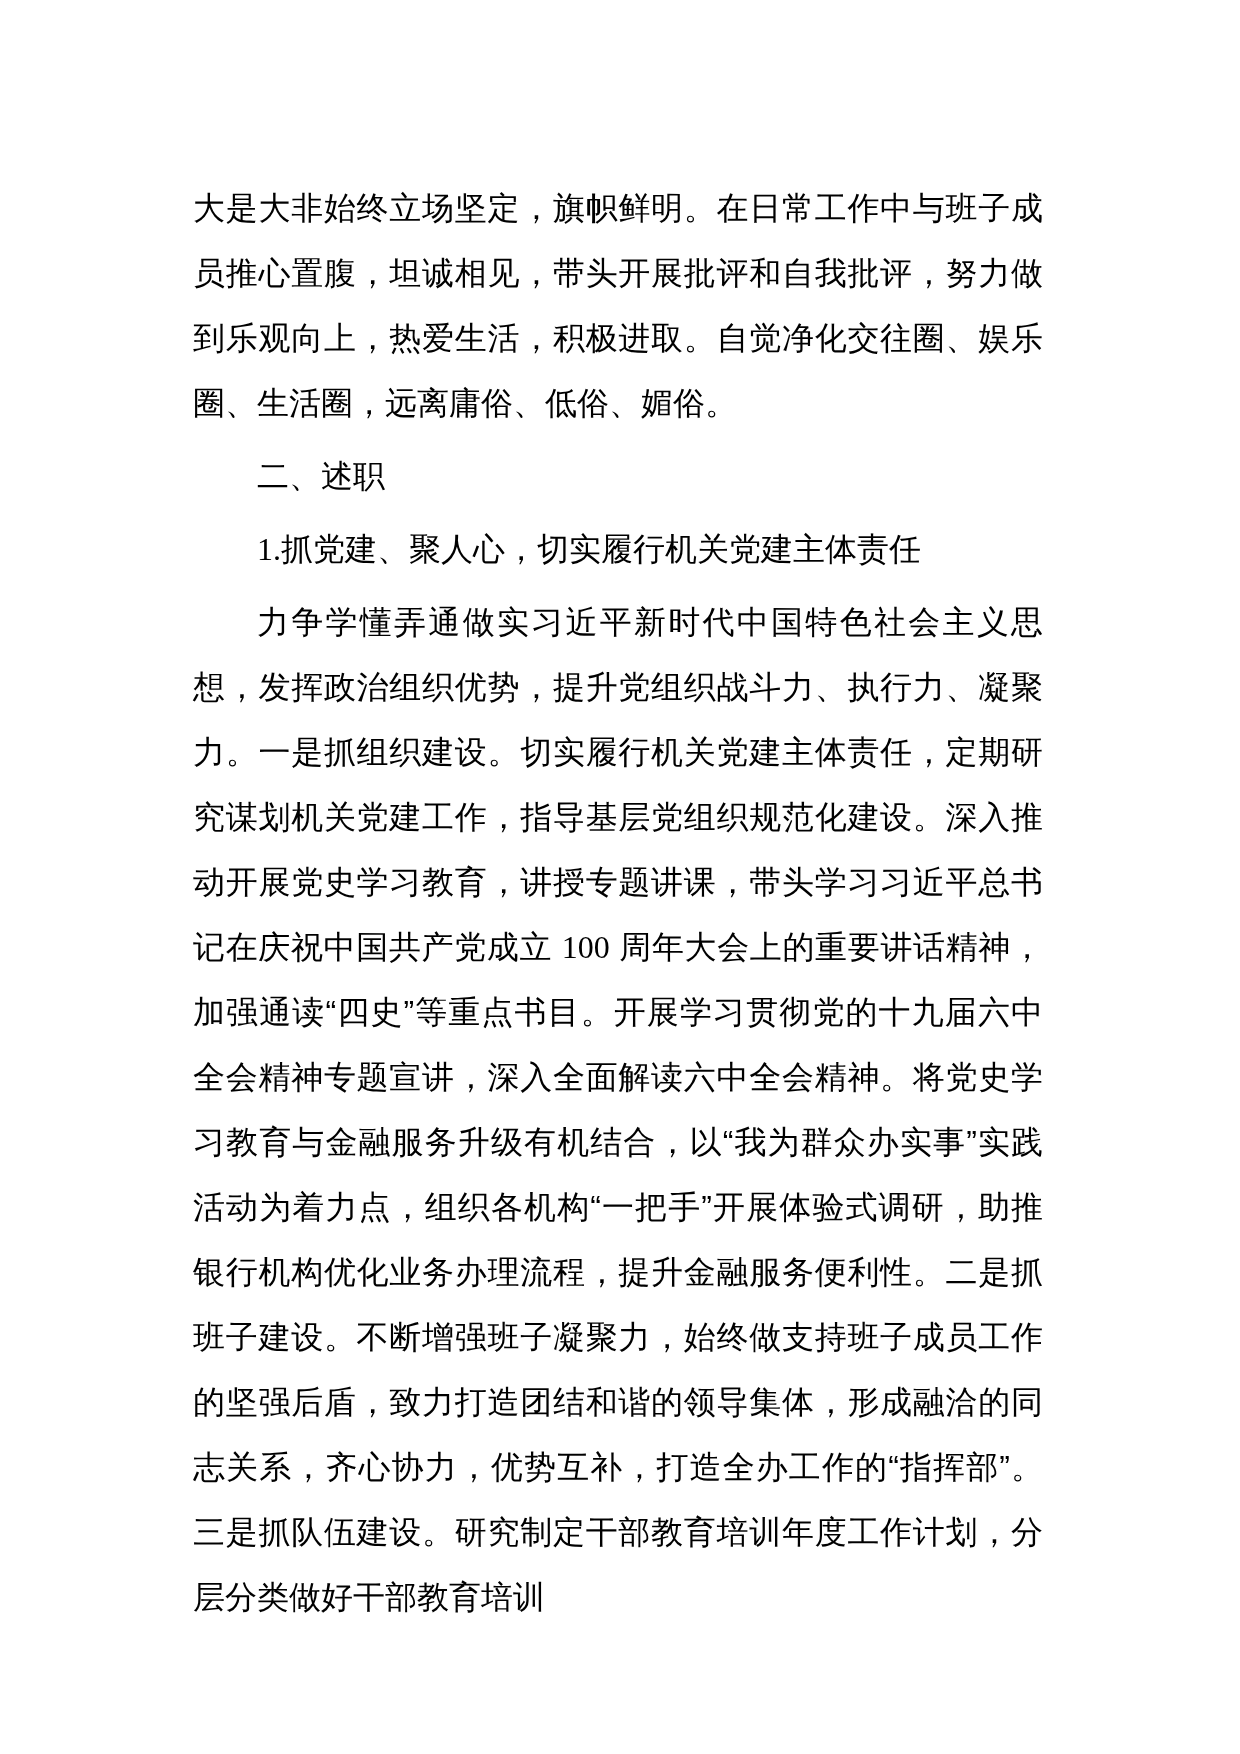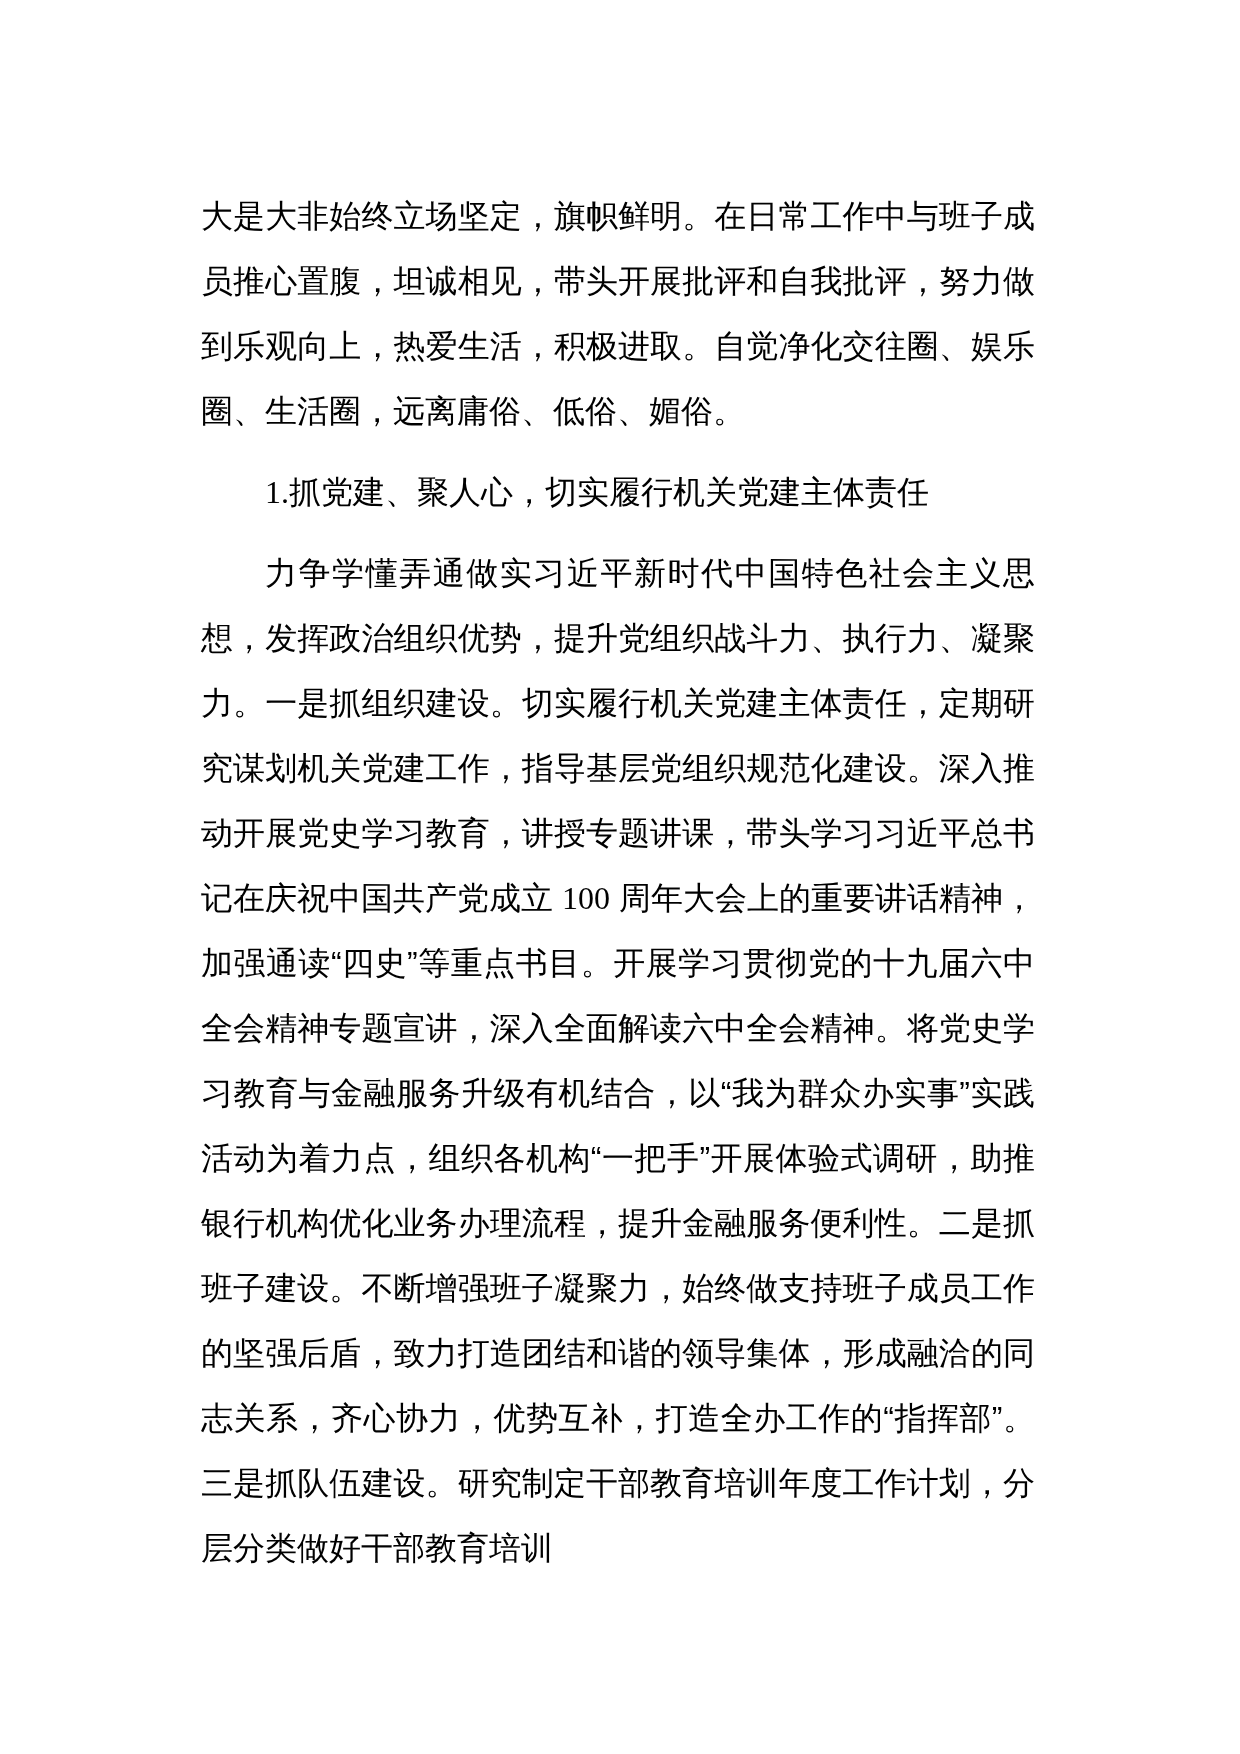--- a/index.html
+++ b/index.html
@@ -19,38 +19,39 @@
     left: 185px;
     top: 168px;
     width: 866px;
     font-family: "Liberation Sans", "DejaVu Sans", sans-serif;
     font-size: 32px;
     line-height: 65px;
     color: #000000;
     text-align: justify;
   }
   .content p {
-    margin: 16px;
+    margin: 8px;
     padding: 0;
   }
   .indent {
     text-indent: 2em;
   }
   .latin-serif {
     font-family: "Liberation Serif", "DejaVu Serif", serif;
   }
 </style>
 </head>
 <body>
 
 <div class="page">
   <div class="content">
 
     <p>大是大非始终立场坚定，旗帜鲜明。在日常工作中与班子成员推心置腹，坦诚相见，带头开展批评和自我批评，努力做到乐观向上，热爱生活，积极进取。自觉净化交往圈、娱乐圈、生活圈，远离庸俗、低俗、媚俗。</p>
 
+    <p class="indent">二、述职</p>
 
 
     <p class="indent"><span class="latin-serif">1.</span><span>抓党建、聚人心，切实履行机关党建主体责任</span></p>
 
     <p class="indent"><span>力争学懂弄通做实习近平新时代中国特色社会主义思想，发挥政治组织优势，提升党组织战斗力、执行力、凝聚力。一是抓组织建设。切实履行机关党建主体责任，定期研究谋划机关党建工作，指导基层党组织规范化建设。深入推动开展党史学习教育，讲授专题讲课，带头学习习近平总书记在庆祝中国共产党成立 </span><span class="latin-serif">100</span><span> 周年大会上的重要讲话精神，加强通读“四史”等重点书目。开展学习贯彻党的十九届六中全会精神专题宣讲，深入全面解读六中全会精神。将党史学习教育与金融服务升级有机结合，以“我为群众办实事”实践活动为着力点，组织各机构“一把手”开展体验式调研，助推银行机构优化业务办理流程，提升金融服务便利性。二是抓班子建设。不断增强班子凝聚力，始终做支持班子成员工作的坚强后盾，致力打造团结和谐的领导集体，形成融洽的同志关系，齐心协力，优势互补，打造全办工作的“指挥部”。三是抓队伍建设。研究制定干部教育培训年度工作计划，分层分类做好干部教育培训</span></p>
 
   </div>
 </div>
 
 </body></html>

